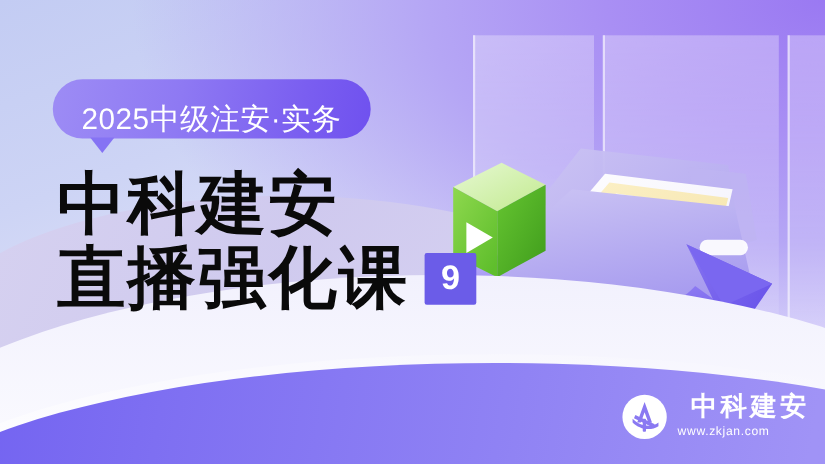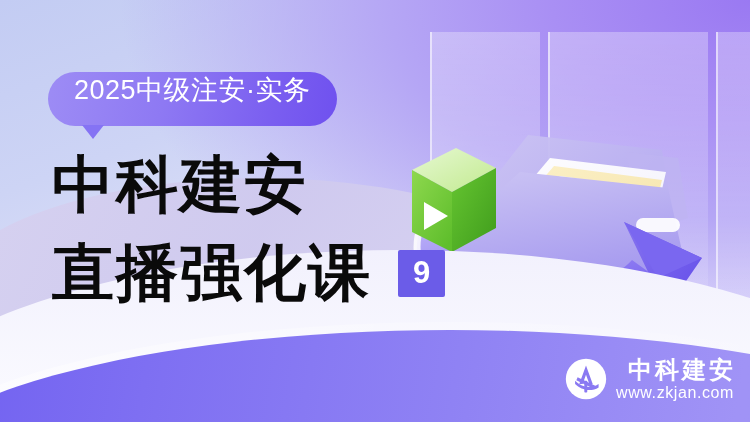--- a/index.html
+++ b/index.html
@@ -59,21 +59,21 @@
     border-left:2px solid rgba(255,255,255,.55);
   }
   .panel.p1{left:0;width:110px;}
   .panel.p2{left:118px;width:160px;}
   .panel.p3{left:286px;width:34px;}
 
   
   .pill-wrap{position:absolute;left:48px;top:72px;}
   .pill{
     position:relative;
-    display:inline-flex;align-items:flex-start;justify-content:center;
+    display:inline-flex;align-items:flex-end;justify-content:center;
     height:54px;padding:0 26px;
     border-radius:28px;
     background:linear-gradient(100deg,#9d8cf5 0%, #8e79f3 40%, #7a5ef0 78%, #6f51ef 100%);
     color:#ffffff;
     font-size:27px;letter-spacing:.5px;white-space:nowrap;
   }
   .pill-tail{
     position:absolute;left:34px;bottom:-13px;
     width:0;height:0;
     border-left:11px solid transparent;
@@ -86,21 +86,21 @@
     position:absolute;left:52px;top:152px;
     color:#0a0a0a;
     font-family:"DejaVu Serif","Liberation Serif",serif;
     font-weight:bold;
     font-size:62px;
     line-height:66px;
     letter-spacing:2px;
     white-space:nowrap;
   }
   .line1{position:relative;display:block;}
-  .line2{position:relative;display:flex;align-items:center;gap:26px;margin-top:22px;}
+  .line2{position:relative;display:flex;align-items:center;gap:14px;margin-top:2px;}
 
   
   .marker{
     position:absolute;left:3px;top:70px;
     width:148px;height:16px;
     background:#c8f278;
     z-index:-1;
   }
 
   .num-badge{
@@ -123,21 +123,21 @@
     display:flex;align-items:center;gap:9px;
   }
   .logo-mark{width:42px;height:42px;flex:0 0 auto;}
   .logo-text{display:flex;flex-direction:column;justify-content:center;}
   .logo-cn{
     color:#ffffff;font-size:24px;font-weight:bold;letter-spacing:3px;
     line-height:26px;
     margin-left:12px;
   }
   .logo-url{
-    color:#ffffff;font-size:16px;letter-spacing:.6px;line-height:15px;
+    color:#ffffff;font-size:11px;letter-spacing:.6px;line-height:15px;
     margin-top:2px;
   }
 </style>
 </head>
 <body>
 
 <div id="banner">
 
   <div class="bg-layer">
     <div class="pale-ellipse"></div>

